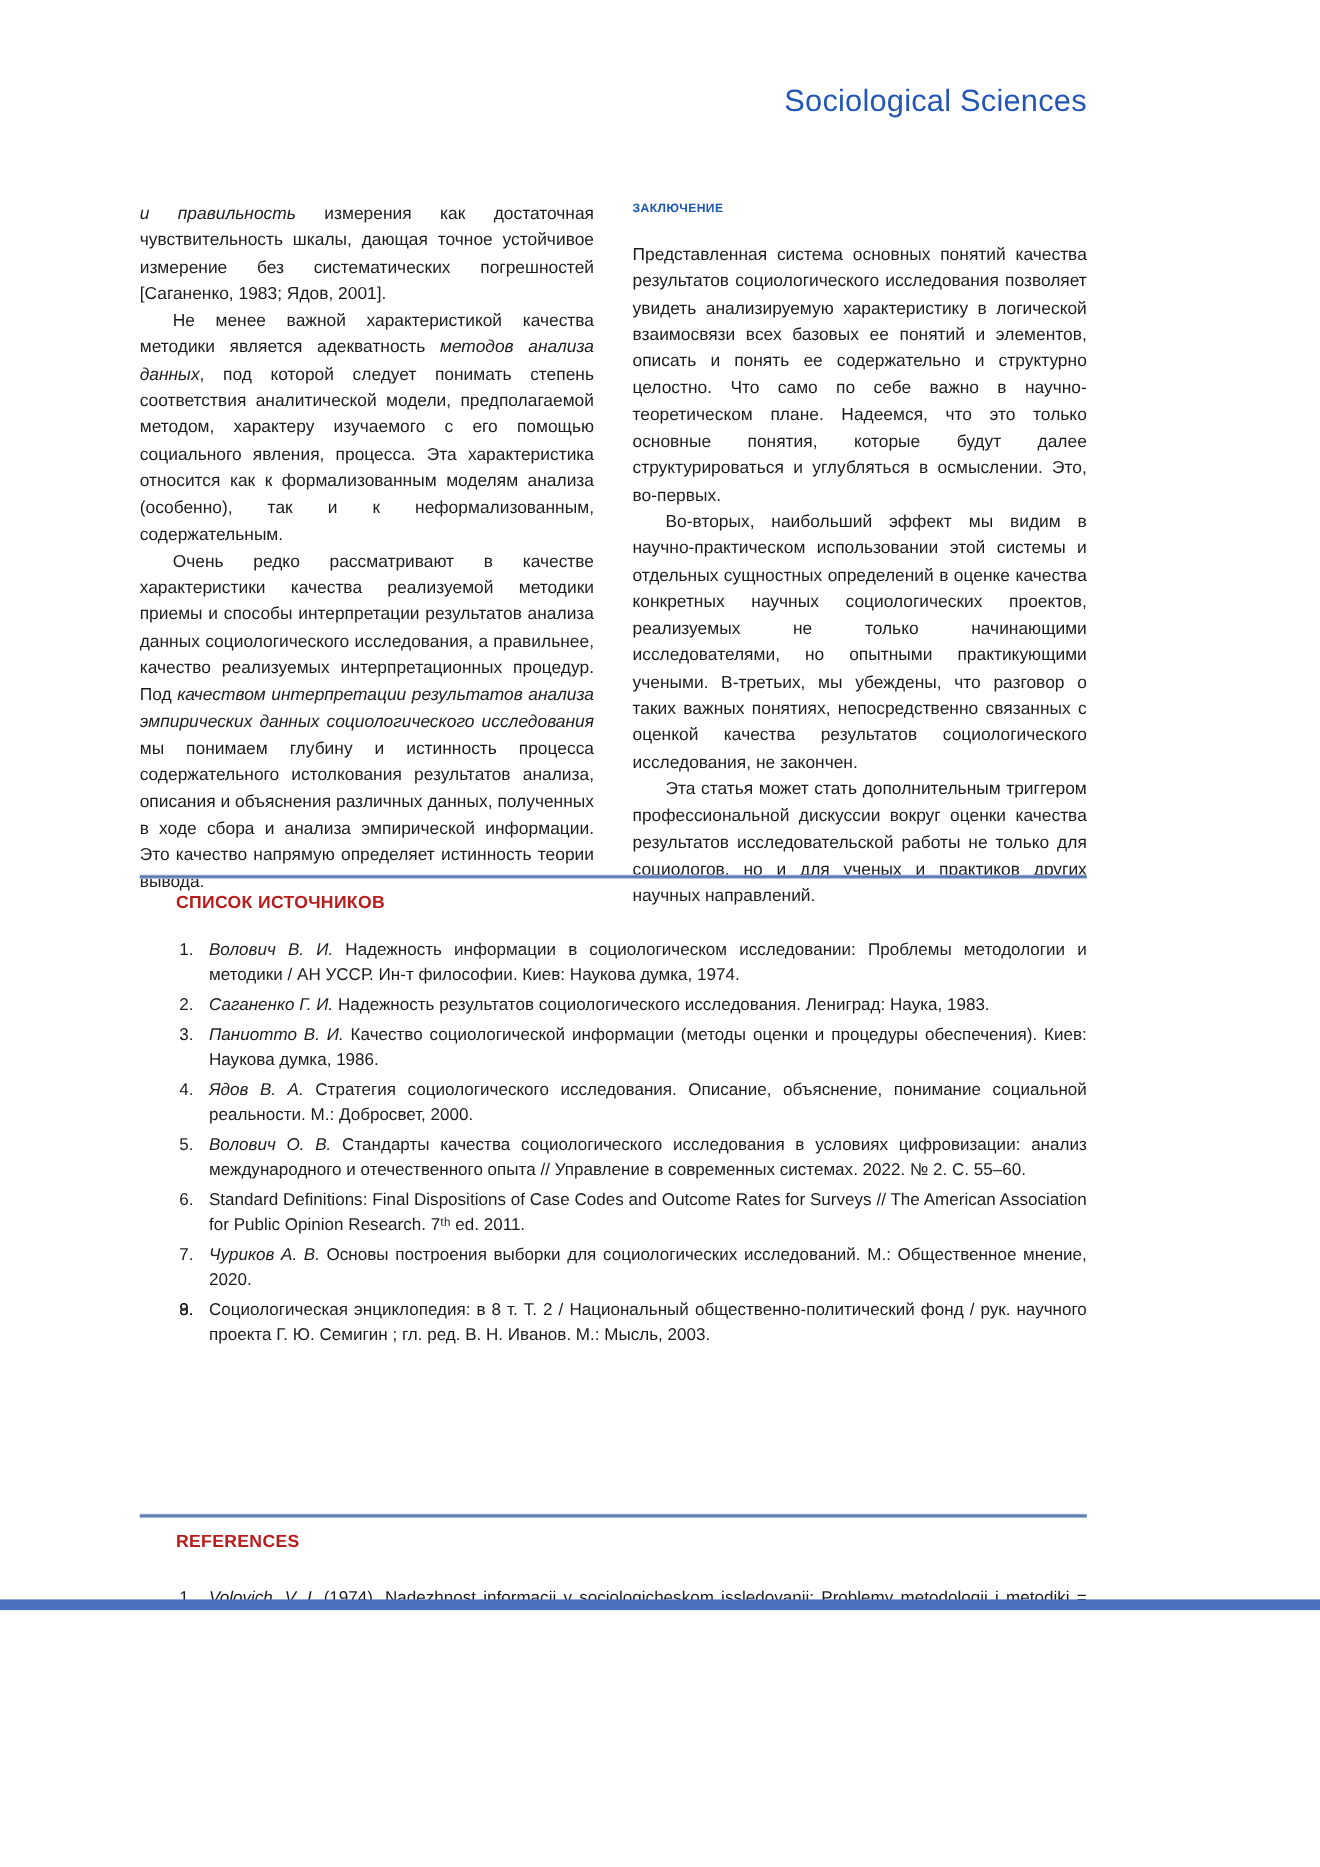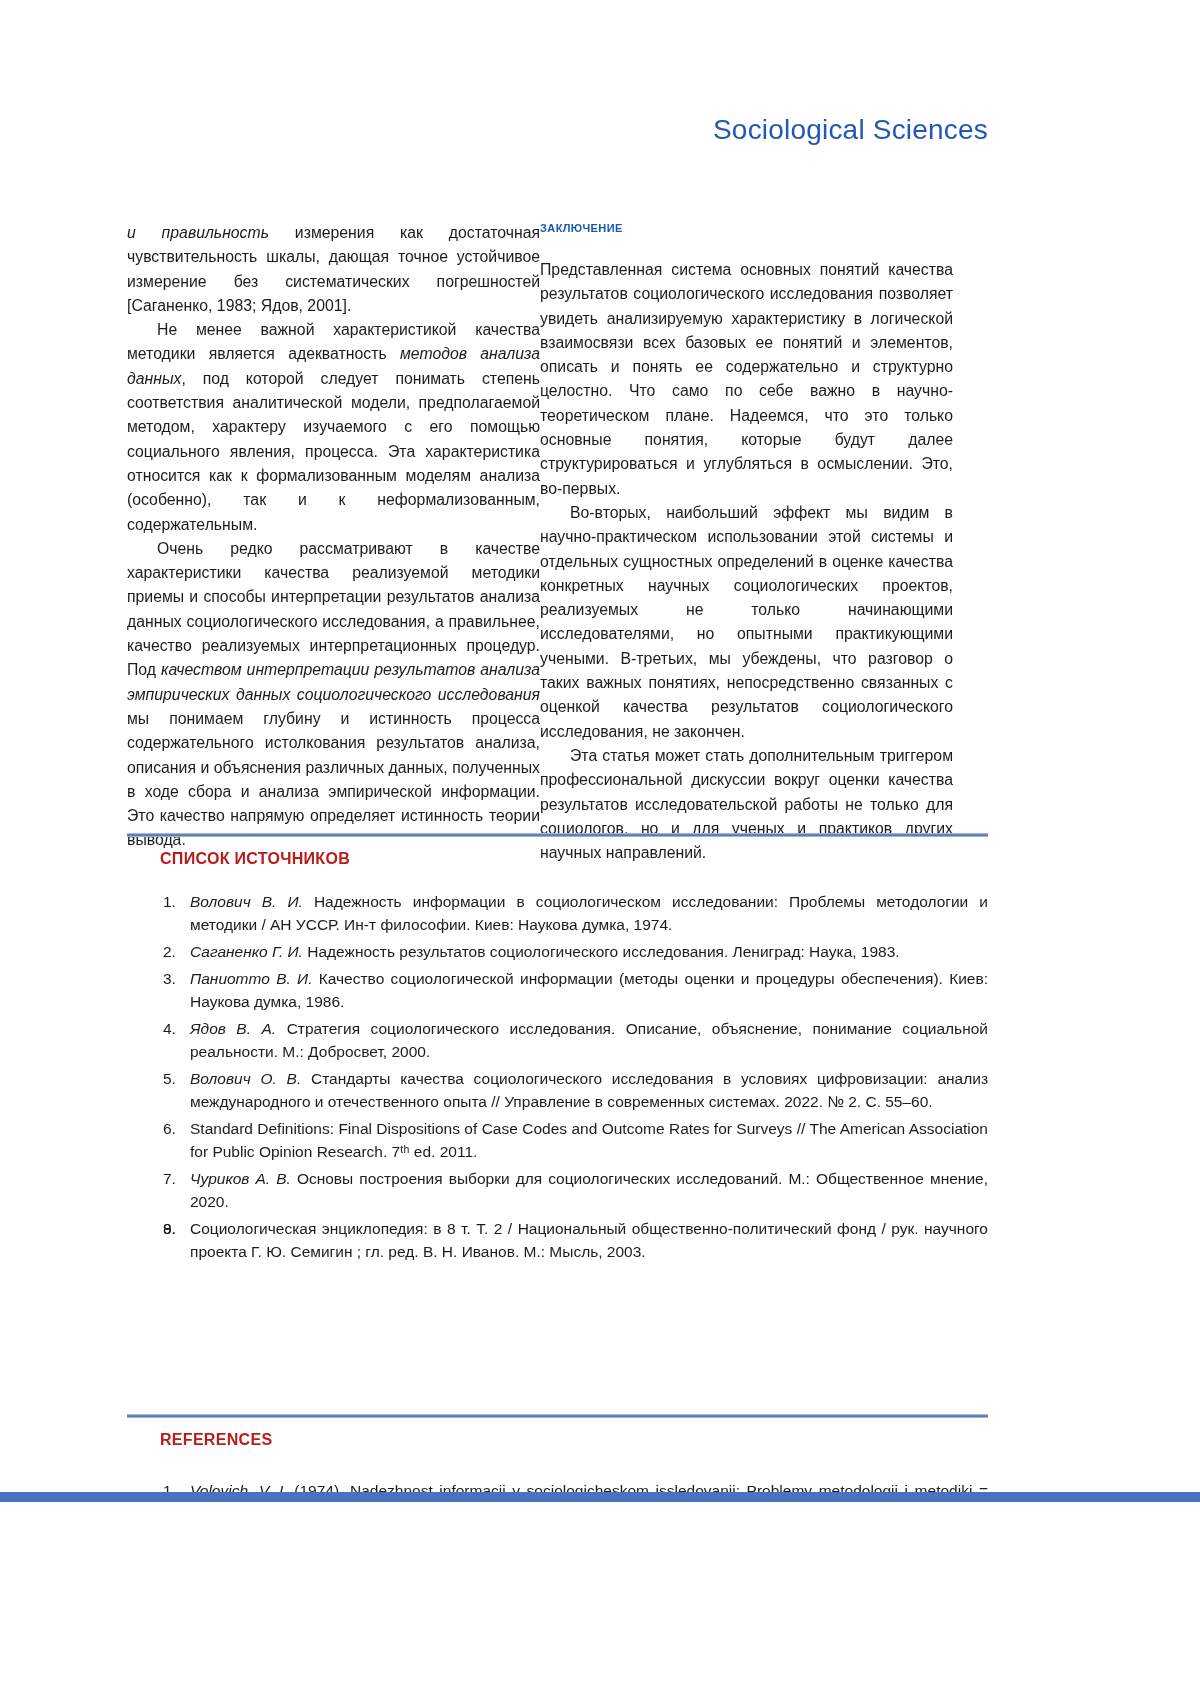--- a/index.html
+++ b/index.html
@@ -1,32 +1,31 @@
 <!DOCTYPE html>
 <html lang="ru"><head>
 <meta charset="utf-8">
 <style>
   html,body { margin:0; padding:0; background:#ffffff; }
   .page {
     position:relative; width:1200px; height:1464px; overflow:hidden;
     background:#ffffff; color:#1c1c1c;
     font-family:"Liberation Sans","DejaVu Sans",sans-serif;
-    margin-top:38px;
   }
   
   .page-header {
     position:absolute; top:76px; left:127px; width:861px; text-align:right;
   }
   .running-title {
     font-size:28px; color:#2457b5; font-weight:500; letter-spacing:0.2px;
   }
   
   .columns {
     position:absolute; top:183px; left:127px; width:861px;
-    display:flex; 
+    display:flex; gap:35px;
   }
   .col { width:413px; }
   .para {
     margin:0; text-align:justify; font-size:15.8px; line-height:24.3px;
   }
   .ind { text-indent:30px; }
   .it { font-style:italic; }
   .conclusion-heading {
     margin:1px 0 24px 0; font-size:11px; font-weight:700;
     color:#1b55b2; letter-spacing:0.4px;

